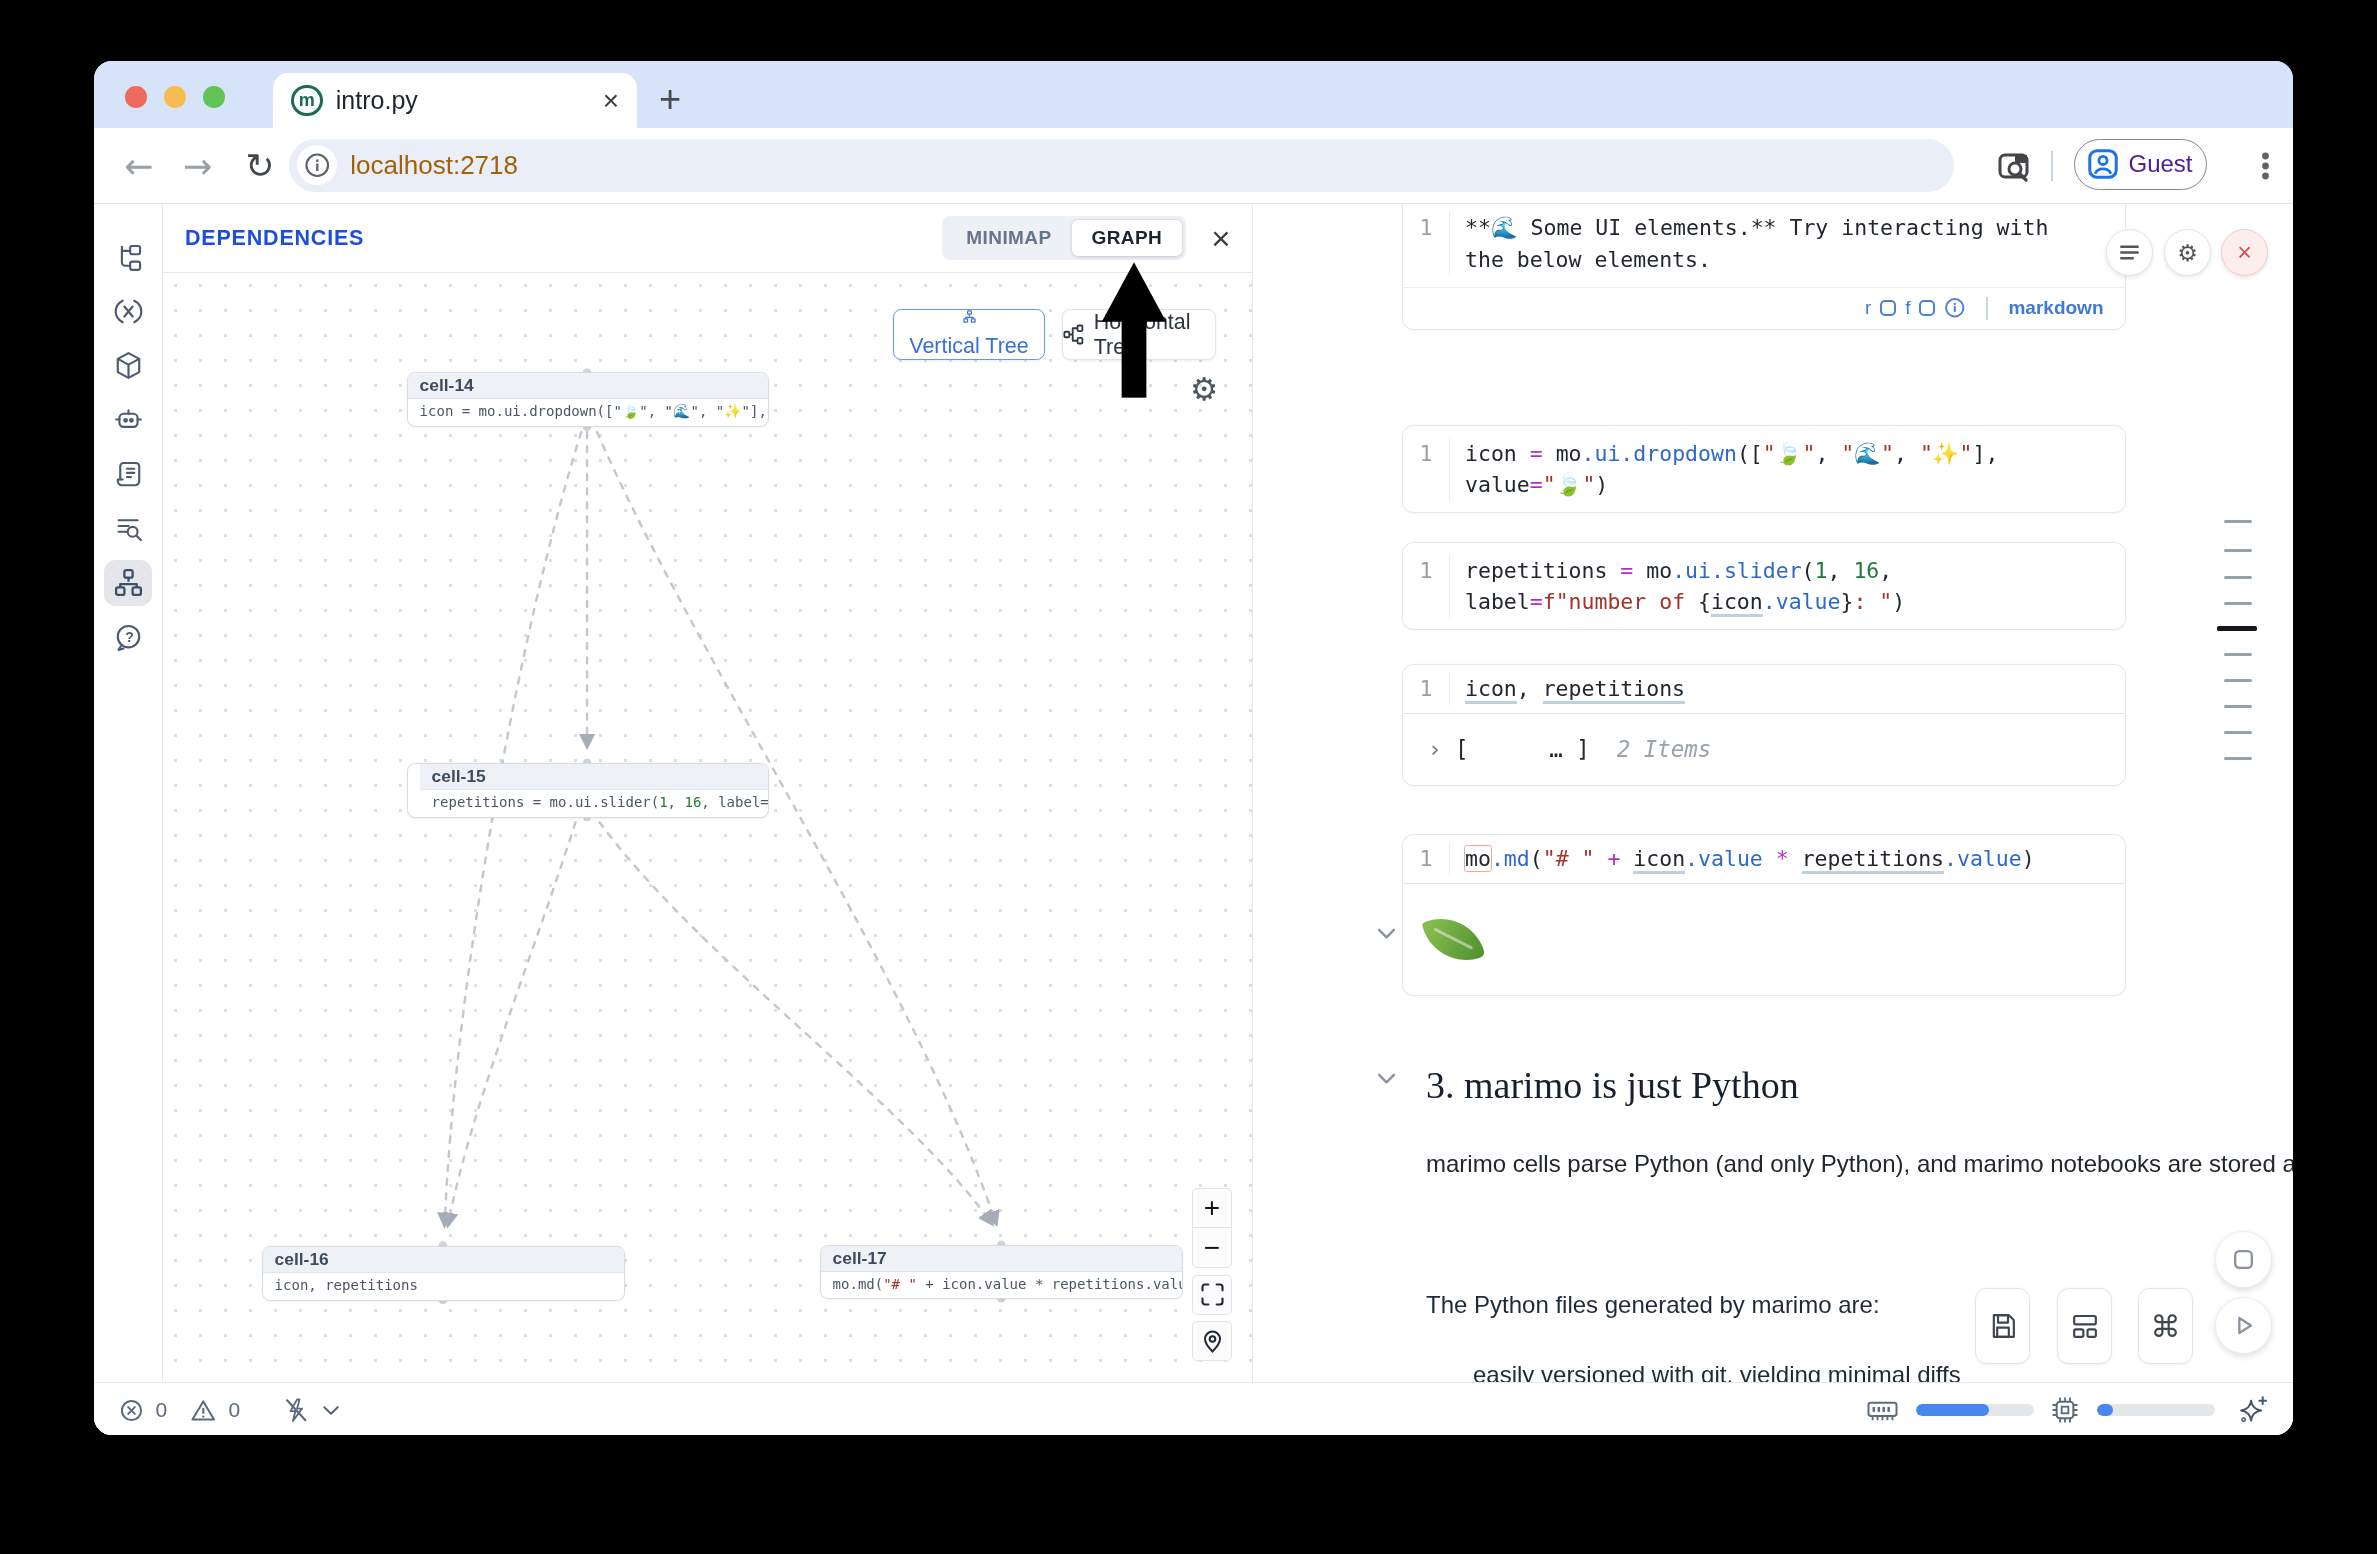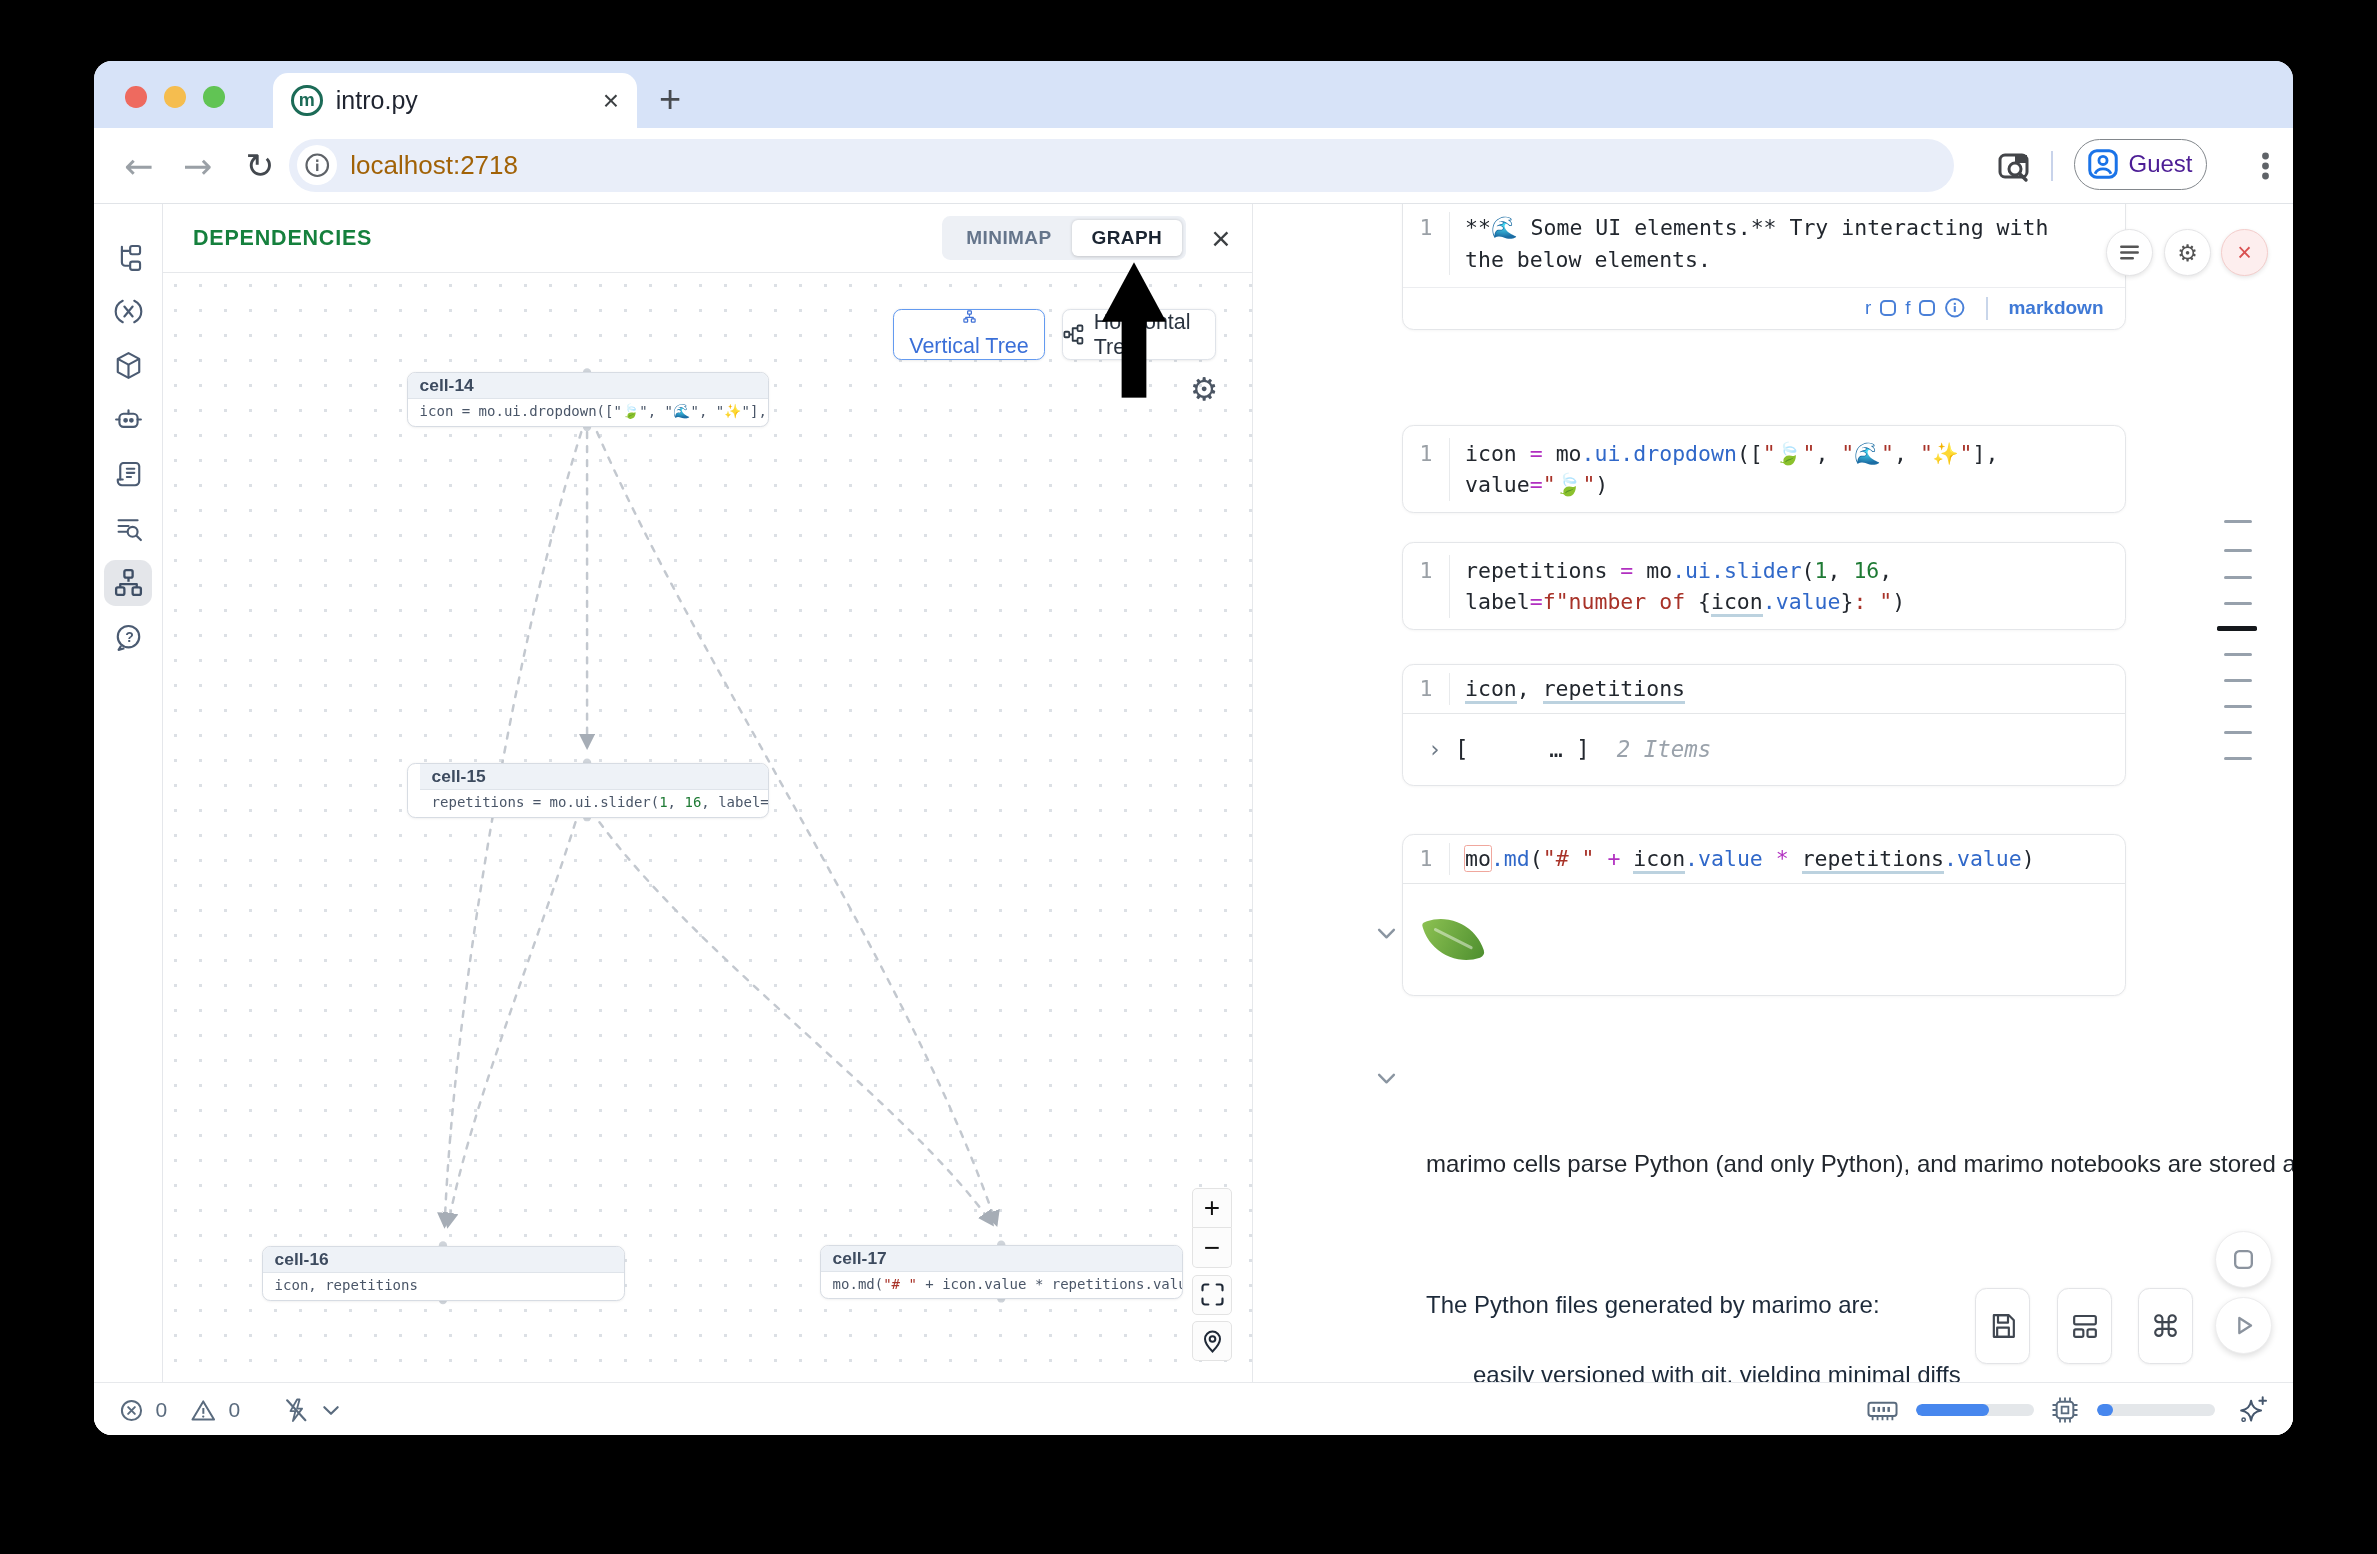--- a/index.html
+++ b/index.html
@@ -33,21 +33,21 @@
   .sep-v{position:absolute;left:1957px;top:23px;width:1.7px;height:30px;background:#c8d3ea;}
   
   .content{position:relative;height:1233px;background:#fff;}
   .apprail{position:absolute;left:0;top:0;width:69px;height:1178px;border-right:0.8px solid #e5e7eb;
            display:flex;flex-direction:column;align-items:center;padding-top:30px;box-sizing:border-box;gap:8.3px;}
   .railicon{width:48px;height:46px;display:flex;align-items:center;justify-content:center;border-radius:11.6px;}
   .railicon.active{background:#e4e6ea;}
   
   .deps{position:absolute;left:69px;top:0;width:1090px;height:1178px;border-right:0.8px solid #e6e8eb;box-sizing:border-box;}
   .deps-header{height:68px;border-bottom:0.8px solid #e6e8eb;display:flex;align-items:center;}
-  .deps-title{margin-left:30px;font-size:21.5px;font-weight:bold;letter-spacing:0.8px;color:#15803d;}
+  .deps-title{margin-left:22px;font-size:21.5px;font-weight:bold;letter-spacing:0.8px;color:#1d4ed8;}
   .segmented{margin-left:auto;background:#edf0f5;border-radius:8.3px;padding:4.1px;display:flex;}
   .segtab{padding:6.6px 20px;font-size:19px;font-weight:bold;letter-spacing:0.4px;color:#65758b;border-radius:5.8px;}
   .segtab.active{background:#fff;color:#1b2532;box-shadow:0 0.8px 3.3px rgba(0,0,0,.18);}
   .deps-close{margin:0 21.5px 0 25px;font-size:33px;color:#3c4043;line-height:1;}
   .canvas{position:relative;height:1110px;overflow:hidden;
           background-image:radial-gradient(#dce0e5 1.8px,transparent 1.8px);background-size:25px 25px;}
   .edges{position:absolute;left:0;top:0;}
   .gnode{position:absolute;background:#fff;border:1.7px solid #d7dce3;border-radius:8.3px;
          box-shadow:0 0.8px 2.5px rgba(0,0,0,.06);overflow:hidden;box-sizing:border-box;}
   .gnode-h{height:25px;background:#eef2f7;border-bottom:0.8px solid #dfe4ea;display:flex;align-items:center;
@@ -401,20 +401,21 @@
         </div>
       </div>
 
       <svg class="chev" style="top:721px;" width="25" height="18" viewBox="0 0 30 22">
           <polyline points="6,6 15,15 24,6" fill="none" stroke="#8a95a1" stroke-width="3" stroke-linecap="round" stroke-linejoin="round"></polyline>
         </svg>
       <svg class="chev" style="top:866px;" width="25" height="18" viewBox="0 0 30 22">
           <polyline points="6,6 15,15 24,6" fill="none" stroke="#8a95a1" stroke-width="3" stroke-linecap="round" stroke-linejoin="round"></polyline>
         </svg>
 
+      <div class="heading">3. marimo is just Python</div>
       <div class="para"><span class="seg seg-d">marimo cells parse Python (and only Python), and marimo notebooks are stored as pure Python files — outputs are </span></div>
       <div class="para2">The Python files generated by marimo are:</div>
       <div class="para3">easily versioned with git, yielding minimal diffs</div>
 
       <div class="fab" style="left:722px;">
         <svg width="30" height="30" viewBox="0 0 36 36" fill="none" stroke="#3f4650" stroke-width="2.6" stroke-linejoin="round">
             <path d="M7 5 h18 l6 6 v20 a0 0 0 0 1 0 0 h-24 a0 0 0 0 1 0 0 z"></path>
             <rect x="12" y="5" width="12" height="9"></rect>
             <rect x="11" y="20" width="14" height="11"></rect>
           </svg>

